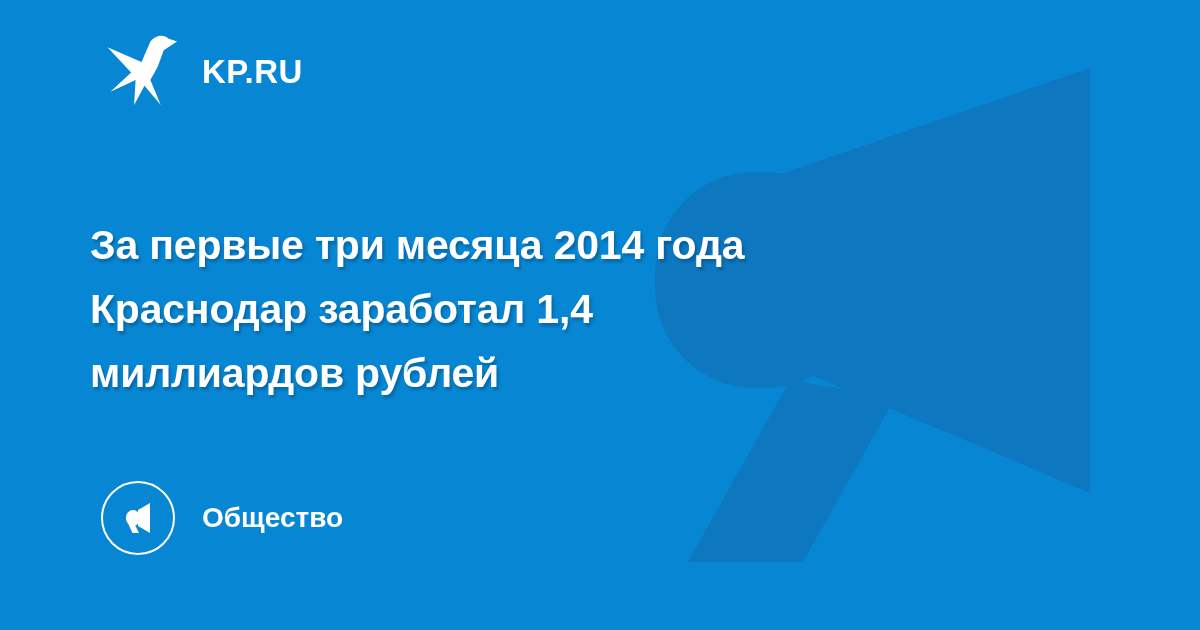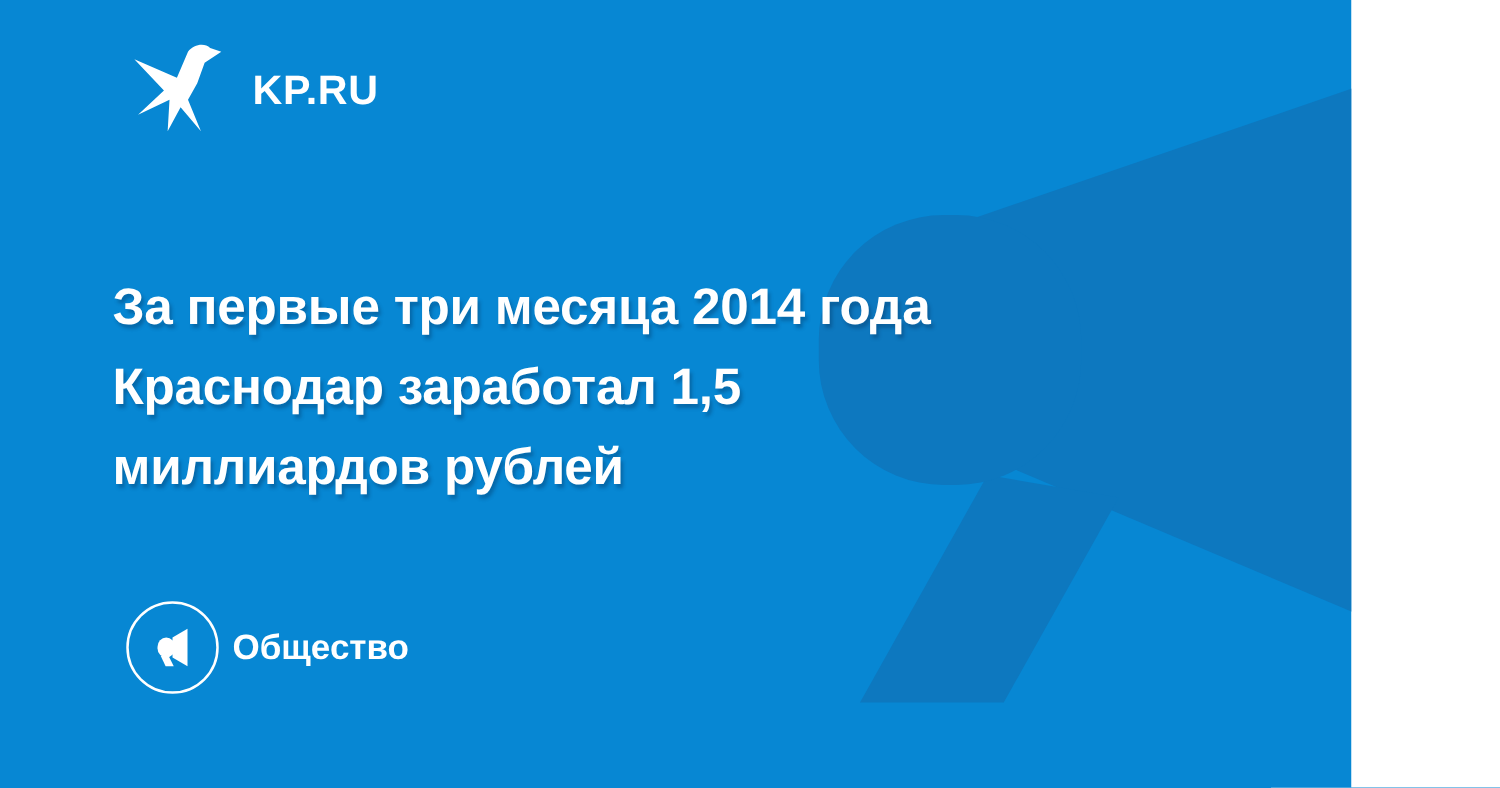--- a/index.html
+++ b/index.html
@@ -9,21 +9,21 @@
   }
   body {
     width: 1200px;
     height: 630px;
     overflow: hidden;
     font-family: "Liberation Sans", "DejaVu Sans", sans-serif;
   }
 
   .card {
     position: relative;
-    width: 1081px;
+    width: 1200px;
     height: 630px;
     background: #0787d3;
     overflow: hidden;
   }
 
   
   .watermark {
     position: absolute;
     inset: 0;
     width: 1200px;
@@ -74,21 +74,21 @@
     white-space: nowrap;
   }
 
   
   .category {
     position: absolute;
     left: 101px;
     top: 481px;
     display: flex;
     align-items: center;
-    gap: 11px;
+    gap: 27px;
     z-index: 5;
   }
   .category-icon-ring {
     width: 74px;
     height: 74px;
     border: 2px solid #ffffff;
     border-radius: 50%;
     box-sizing: border-box;
     display: flex;
     align-items: center;
@@ -124,21 +124,21 @@
 
   <div class="header">
     <svg class="logo-bird" viewBox="0 0 100 100" xmlns="http://www.w3.org/2000/svg" aria-hidden="true">
       <path fill="#ffffff" d="M2 18 L48 38 L60 10 C66 2 78 0 84 6 L96 10 L78 22 L70 44 L60 62 L74 96 L52 70 L38 96 L40 62 L6 78 L34 52 Z"></path>
     </svg>
     <span class="logo-wordmark">KP.RU</span>
   </div>
 
   <h1 class="headline">
     <span class="headline-line">За первые три месяца 2014 года</span>
-    <span class="headline-line">Краснодар заработал 1,5</span>
+    <span class="headline-line">Краснодар заработал 1,4</span>
     <span class="headline-line">миллиардов рублей</span>
   </h1>
 
   <div class="category">
     <span class="category-icon-ring">
       <svg class="megaphone-small" viewBox="0 0 40 40" xmlns="http://www.w3.org/2000/svg" aria-hidden="true">
         <path fill="#ffffff" d="M32 5 L32 35 L20 28 L20 12 Z"></path>
         <rect x="8" y="12" width="14" height="16" rx="7.5" ry="7.5" fill="#ffffff"></rect>
         <path fill="#ffffff" d="M17 27 L21 35 L14.5 35 L10.5 26.5 Z"></path>
       </svg>

